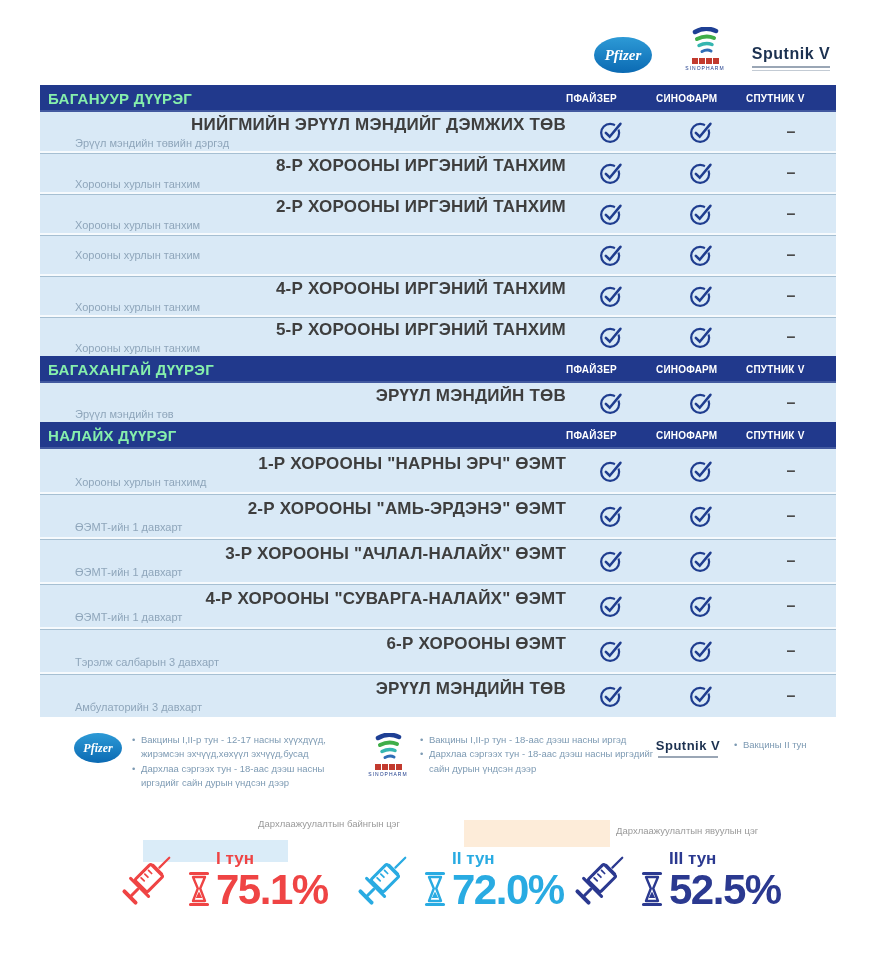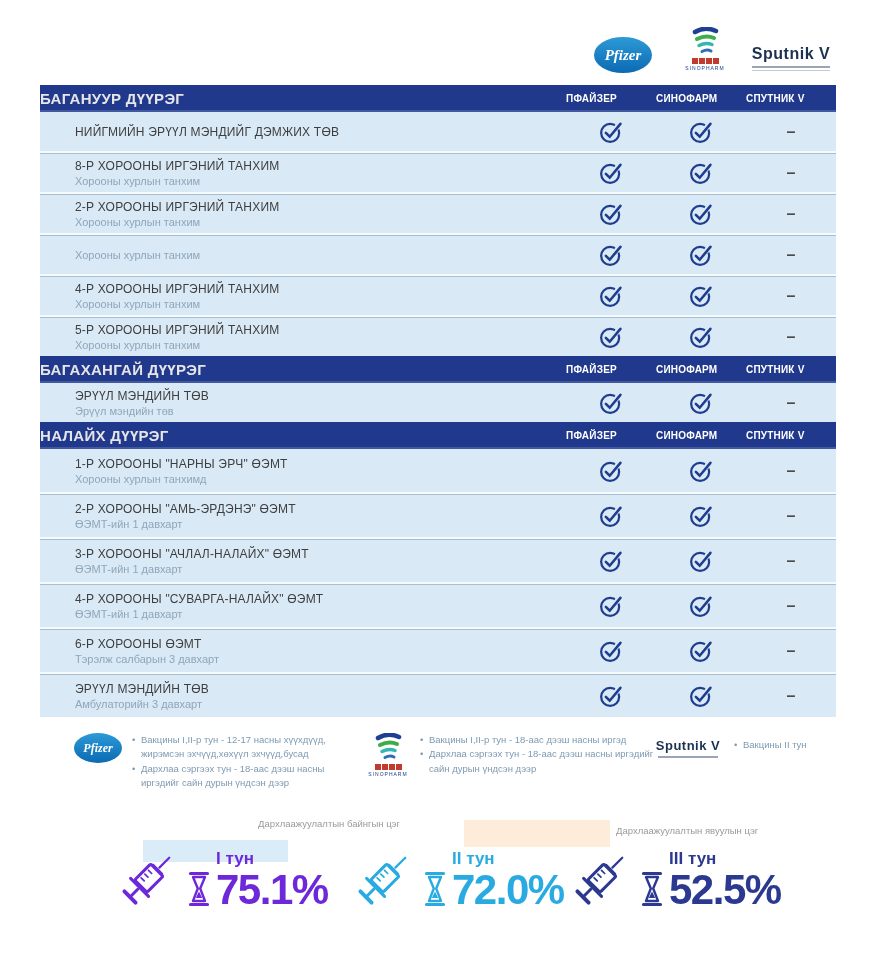--- a/index.html
+++ b/index.html
@@ -17,27 +17,27 @@
   .sino-en{display:block;font-size:5px;color:#1b3a8a;letter-spacing:1px;margin-top:1px;}
   .sputnik-logo{position:absolute;left:746px;top:45px;width:90px;text-align:center;}
   .sputnik-word{font-size:16px;font-weight:bold;color:#1c3150;letter-spacing:.5px;}
   .sputnik-bar{height:2px;background:#9aa6b5;margin:3px 6px 0 6px;}
   .sputnik-bar.b2{height:1px;margin-top:2px;background:#c3cbd4;}
 
   
   .table{position:absolute;left:40px;top:85px;width:796px;}
   .section-header{height:27px;background:#21398c;display:flex;align-items:center;
     box-shadow:inset 0 -2px 0 #42599f;}
-  .section-title{flex:1;color:#e5e5e5;font-weight:bold;font-size:15px;letter-spacing:.3px;}
+  .section-title{flex:1;color:#86efac;font-weight:bold;font-size:15px;padding-left:8px;letter-spacing:.3px;}
   .col-label{width:90px;text-align:left;color:#fff;font-weight:bold;font-size:10px;letter-spacing:.2px;}
   .row{height:39px;display:flex;align-items:center;background:#d9e9f6;}
   .section.tall .row{height:43px;}
   .row + .row{border-top:2px solid #f6fafd;box-shadow:inset 0 1px 0 #a6bfd2;}
   .name-block{flex:1;padding-left:35px;display:flex;flex-direction:column;justify-content:center;gap:2px;min-width:0;}
-  .row-name{font-size:12px;font-weight:normal;color:#3e3e3e;letter-spacing:.2px;white-space:nowrap;}
+  .row-name{font-size:17px;font-weight:bold;color:#3e3e3e;letter-spacing:.2px;white-space:nowrap;text-align:right;}
   .row-loc{font-size:11px;color:#8fa6bb;white-space:nowrap;}
   .cell{width:90px;display:flex;align-items:center;justify-content:center;}
   .dash{font-size:16px;font-weight:bold;color:#4a4a4a;}
 
   
   .legend-group{position:absolute;display:flex;gap:10px;align-items:flex-start;}
   .lg1{left:74px;top:733px;width:290px;}
   .lg2{left:366px;top:733px;width:290px;}
   .lg3{left:652px;top:738px;width:215px;}
   .lg-pfizer{flex:none;width:48px;height:30px;border-radius:50%;
@@ -102,20 +102,21 @@
       <div class="section">
         <div class="section-header">
           <div class="section-title">БАГАНУУР ДҮҮРЭГ</div>
           <div class="col-label">ПФАЙЗЕР</div>
           <div class="col-label">СИНОФАРМ</div>
           <div class="col-label">СПУТНИК V</div>
         </div>
         <div class="row">
           <div class="name-block">
             <div class="row-name">НИЙГМИЙН ЭРҮҮЛ МЭНДИЙГ ДЭМЖИХ ТӨВ</div>
+            <div class="row-loc">Эрүүл мэндийн төвийн дэргэд</div>
           </div>
           <div class="cell">
   <svg viewBox="0 0 28 28" width="24" height="24">
     <circle cx="13" cy="15" r="10.5" stroke="#1f3d8f" stroke-width="2.6" fill="none"></circle>
     <path d="M18.5 6.2 a10.5 10.5 0 0 1 4 5" stroke="#d9e9f6" stroke-width="4.5" fill="none"></path>
     <path d="M8 15 l4.5 4.5 L25 4.5" stroke="#1f3d8f" stroke-width="3" fill="none" stroke-linecap="round"></path>
   </svg>
 </div>
           <div class="cell">
   <svg viewBox="0 0 28 28" width="24" height="24">
@@ -463,21 +464,21 @@
       <li>Вакцины II тун</li>
     </ul>
   </div>
 
   <div class="pl-label perm">Дархлаажуулалтын байнгын цэг</div>
   <div class="swatch blue" style="background: rgb(218, 236, 248);"></div>
   <div class="swatch peach" style="background: rgb(253, 236, 217);"></div>
   <div class="pl-label mob">Дархлаажуулалтын явуулын цэг</div>
 
   <div class="stats">
-      <div class="stat" style="left: 112px; color: #6d28d9;">
+      <div class="stat" style="left: 112px; color: #ef4444;">
   <svg viewBox="0 0 80 80" class="syringe">
     <g transform="rotate(-45 40 40)" stroke="currentColor" fill="none" stroke-linecap="round">
       <line x1="60" y1="40" x2="76" y2="40" stroke-width="2.5"></line>
       <path d="M57 33 v14" stroke-width="3"></path>
       <rect x="30" y="30" width="26" height="20" rx="2" stroke-width="3.5"></rect>
       <path d="M37 33.5 v5 M43 33.5 v5 M49 33.5 v5" stroke-width="2"></path>
       <path d="M28 25.5 v29" stroke-width="3.5"></path>
       <line x1="15" y1="40" x2="25" y2="40" stroke-width="3.5"></line>
       <path d="M12.5 31 v18" stroke-width="4.5"></path>
     </g>

